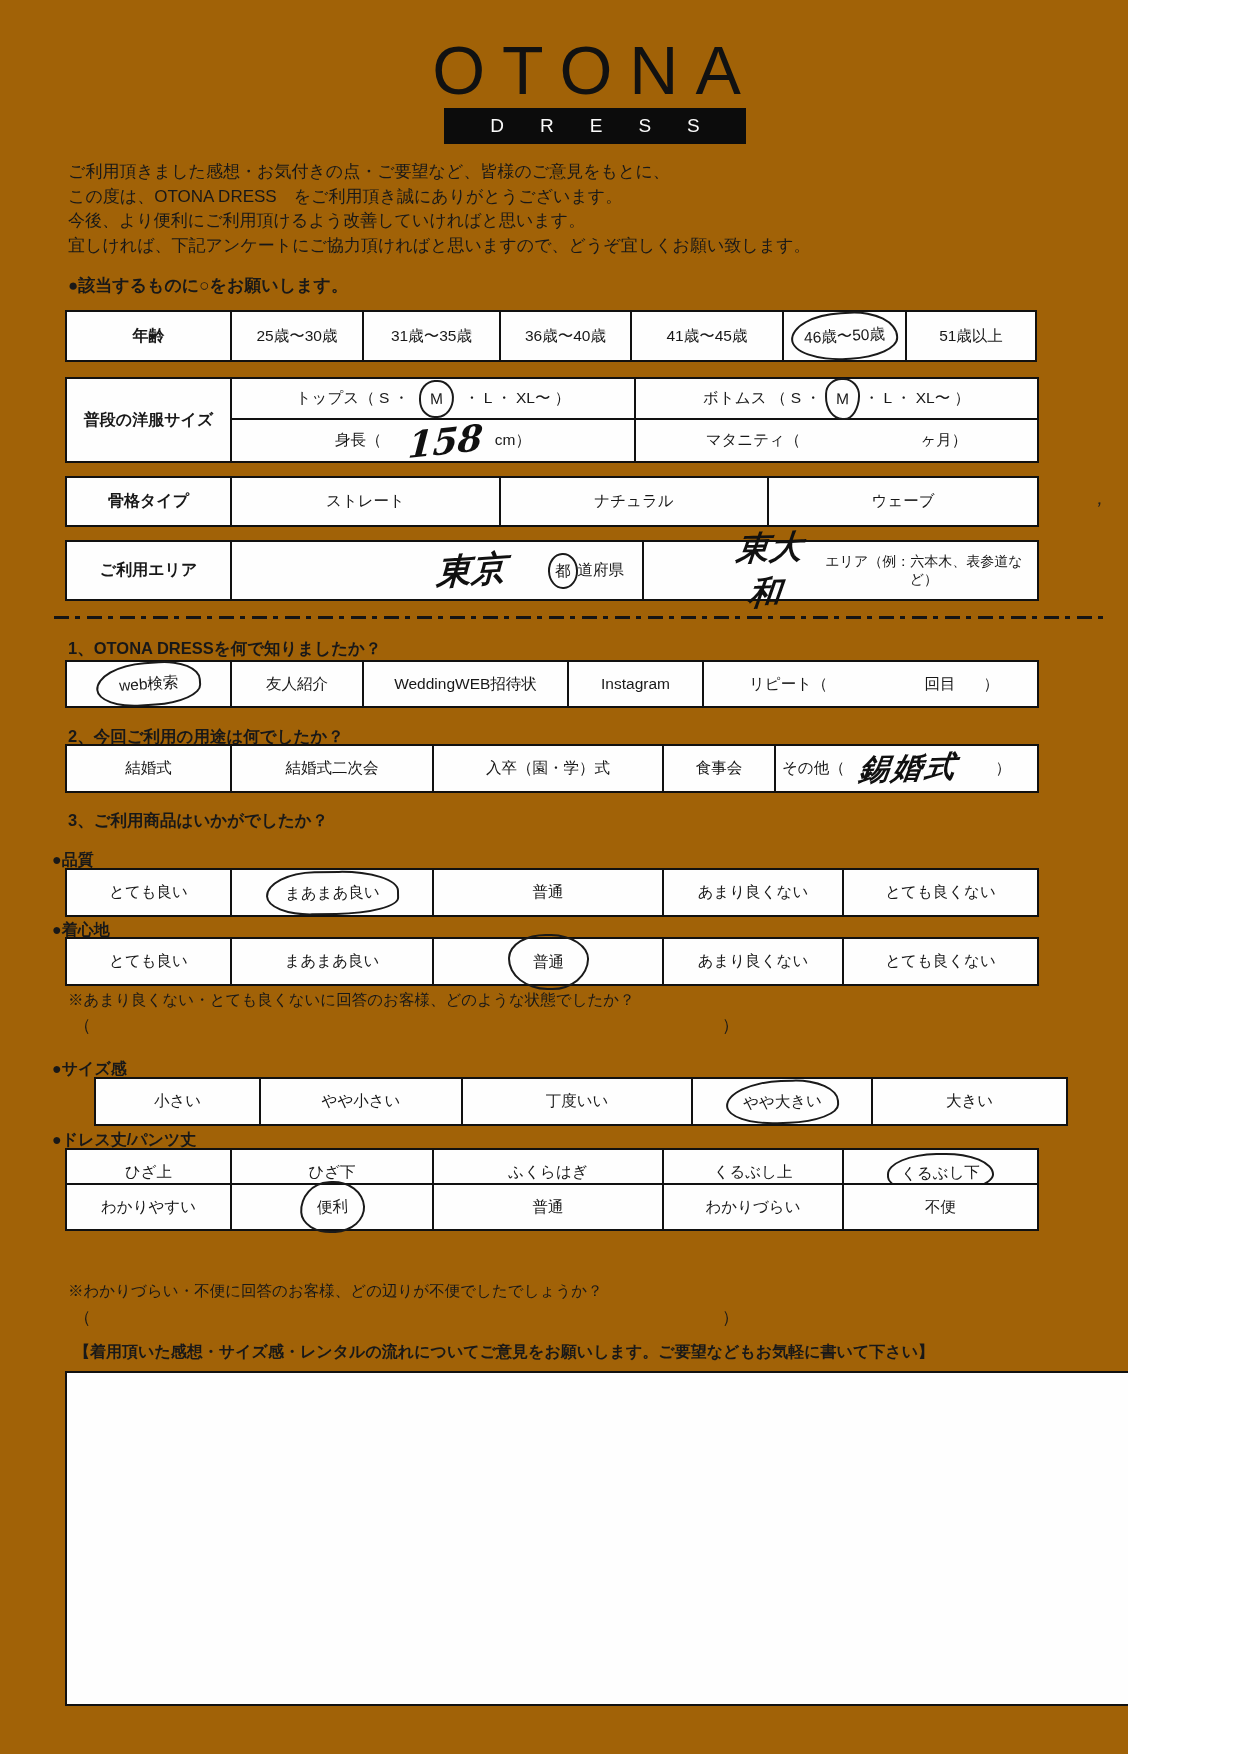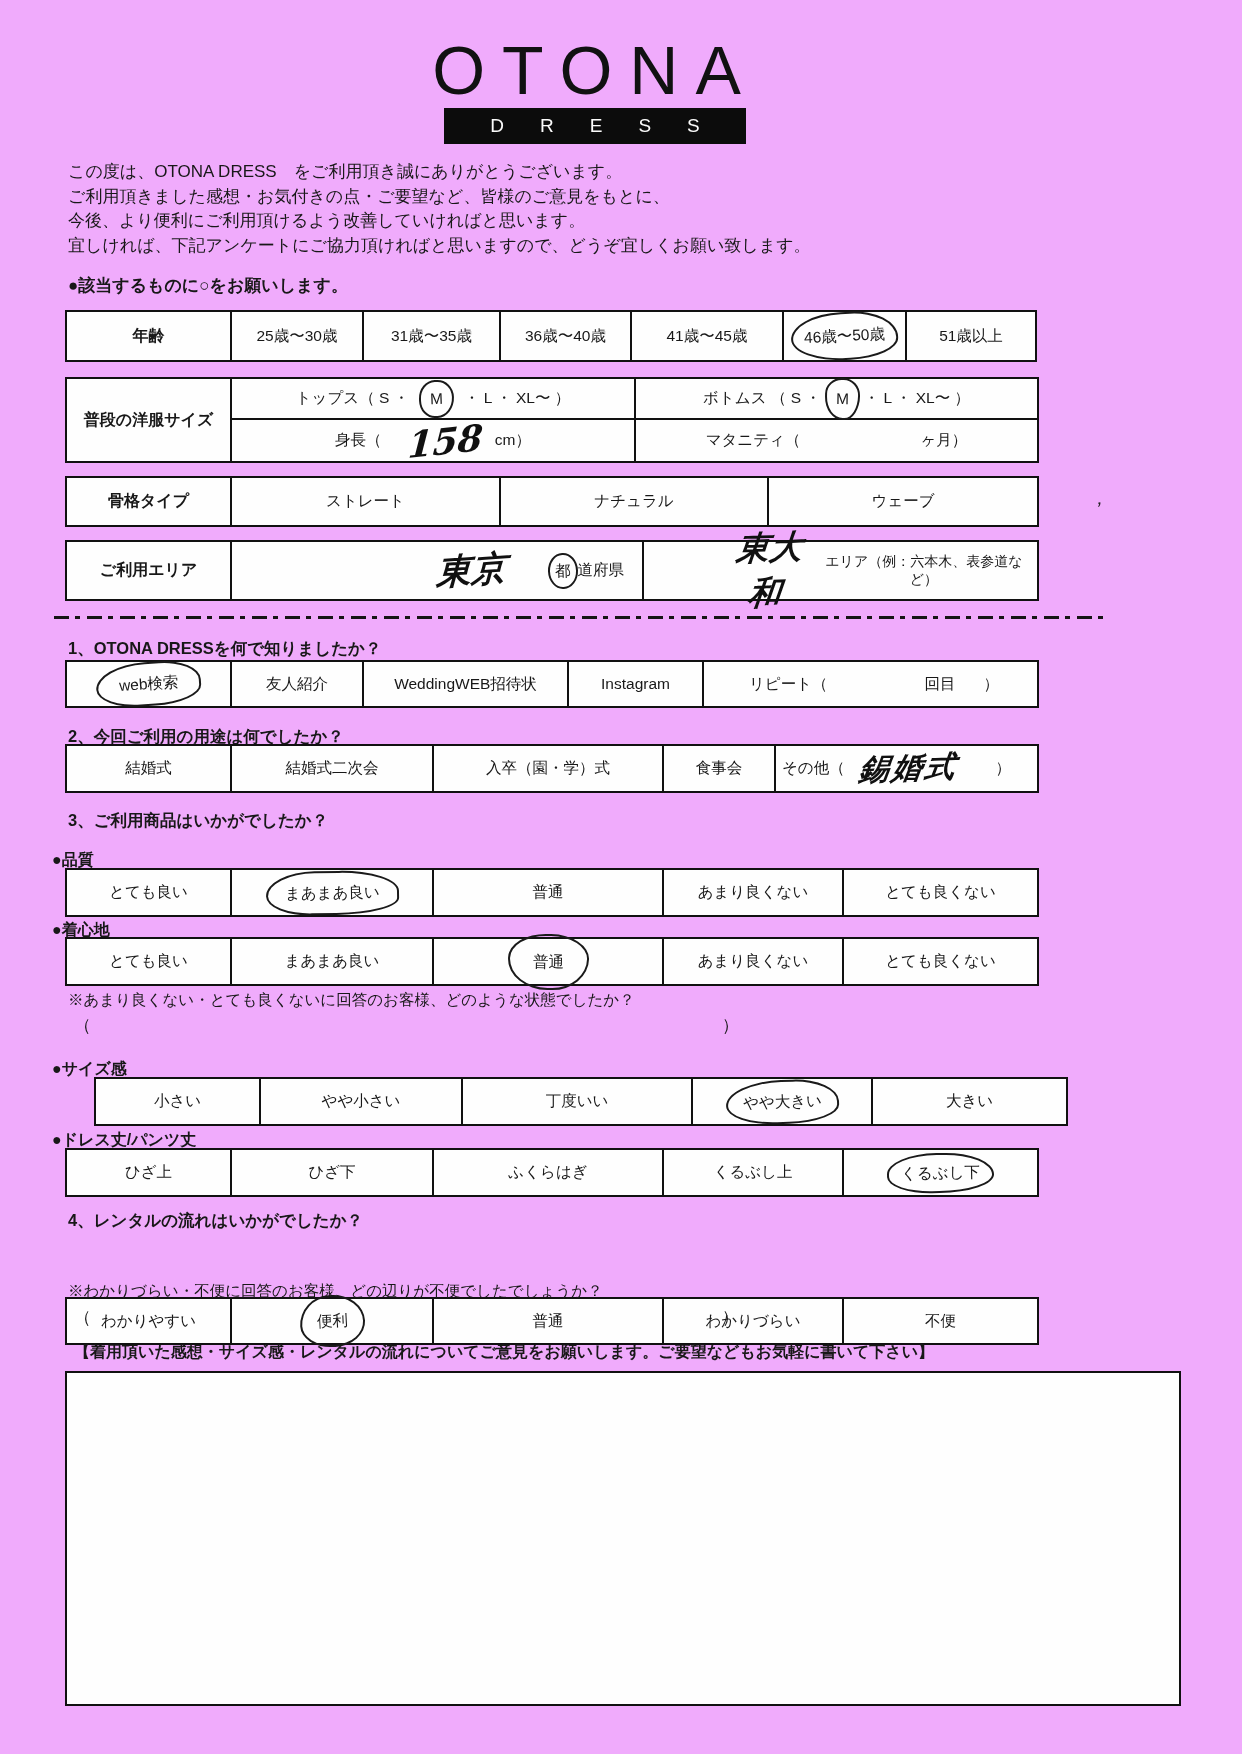--- a/index.html
+++ b/index.html
@@ -1,18 +1,18 @@
 <!DOCTYPE html>
 <html><head>
 <meta charset="utf-8">
 <style>
   html,body { margin:0; padding:0; background:#ffffff; }
   .page {
-    position:relative; width:1242px; height:1754px;
-    background:#f0abfc; overflow:hidden;
+    position:relative; width:1128px; height:1754px;
+    background:#a16207; overflow:hidden;
     font-family:"Liberation Sans", sans-serif; color:#181818;text-decoration:underline;
   }
   
   .logo { position:absolute; top:36px; left:0; width:1190px; text-align:center; }
   .logo-title { font-size:68px; line-height:1; letter-spacing:17px; font-weight:400; color:#111; }
   .logo-bar { margin:4px auto 0; width:302px; height:36px; background:#0c0c0c; color:#fbfbfb;
     display:flex; align-items:center; justify-content:center;
     font-size:19px; letter-spacing:36px; padding-left:36px; box-sizing:border-box; font-weight:400; }
   
   .intro { position:absolute; left:68px; top:160px; font-size:17px; line-height:24.5px; }
@@ -62,22 +62,22 @@
 <div class="page">
 
   <div class="logo">
     <div class="logo-title">OTONA</div>
     <div class="logo-bar">
       <span>DRESS</span>
     </div>
   </div>
 
   <div class="intro">
+    <div>ご利用頂きました感想・お気付きの点・ご要望など、皆様のご意見をもとに、</div>
     <div>この度は、OTONA DRESS　をご利用頂き誠にありがとうございます。</div>
-    <div>ご利用頂きました感想・お気付きの点・ご要望など、皆様のご意見をもとに、</div>
     <div>今後、より便利にご利用頂けるよう改善していければと思います。</div>
     <div>宜しければ、下記アンケートにご協力頂ければと思いますので、どうぞ宜しくお願い致します。</div>
   </div>
 
   <div class="h-instruction">●該当するものに○をお願いします。</div>
 
   <div class="tbl" style="top:310px; grid-template-columns:163px 132px 137px 131px 152px 123px 130px; grid-auto-rows:48px;">
     <div class="cell first hdr">年齢</div>
     <div class="cell">
         <span>25歳〜30歳</span>
@@ -270,21 +270,21 @@
       </div>
     <div class="cell">
         <span>くるぶし上</span>
       </div>
     <div class="cell">
       <span class="circ c-len"><span>くるぶし下</span></span>
     </div>
   </div>
 
   <div class="q-title" style="top:1210px;">4、レンタルの流れはいかがでしたか？</div>
-  <div class="tbl" style="top:1297px; grid-template-columns:163px 202px 230px 180px 195px; grid-auto-rows:44px;">
+  <div class="tbl" style="top:1183px; grid-template-columns:163px 202px 230px 180px 195px; grid-auto-rows:44px;">
     <div class="cell first">
         <span>わかりやすい</span>
       </div>
     <div class="cell">
       <span class="circ c-q4"><span>便利</span></span>
     </div>
     <div class="cell">
         <span>普通</span>
       </div>
     <div class="cell">

